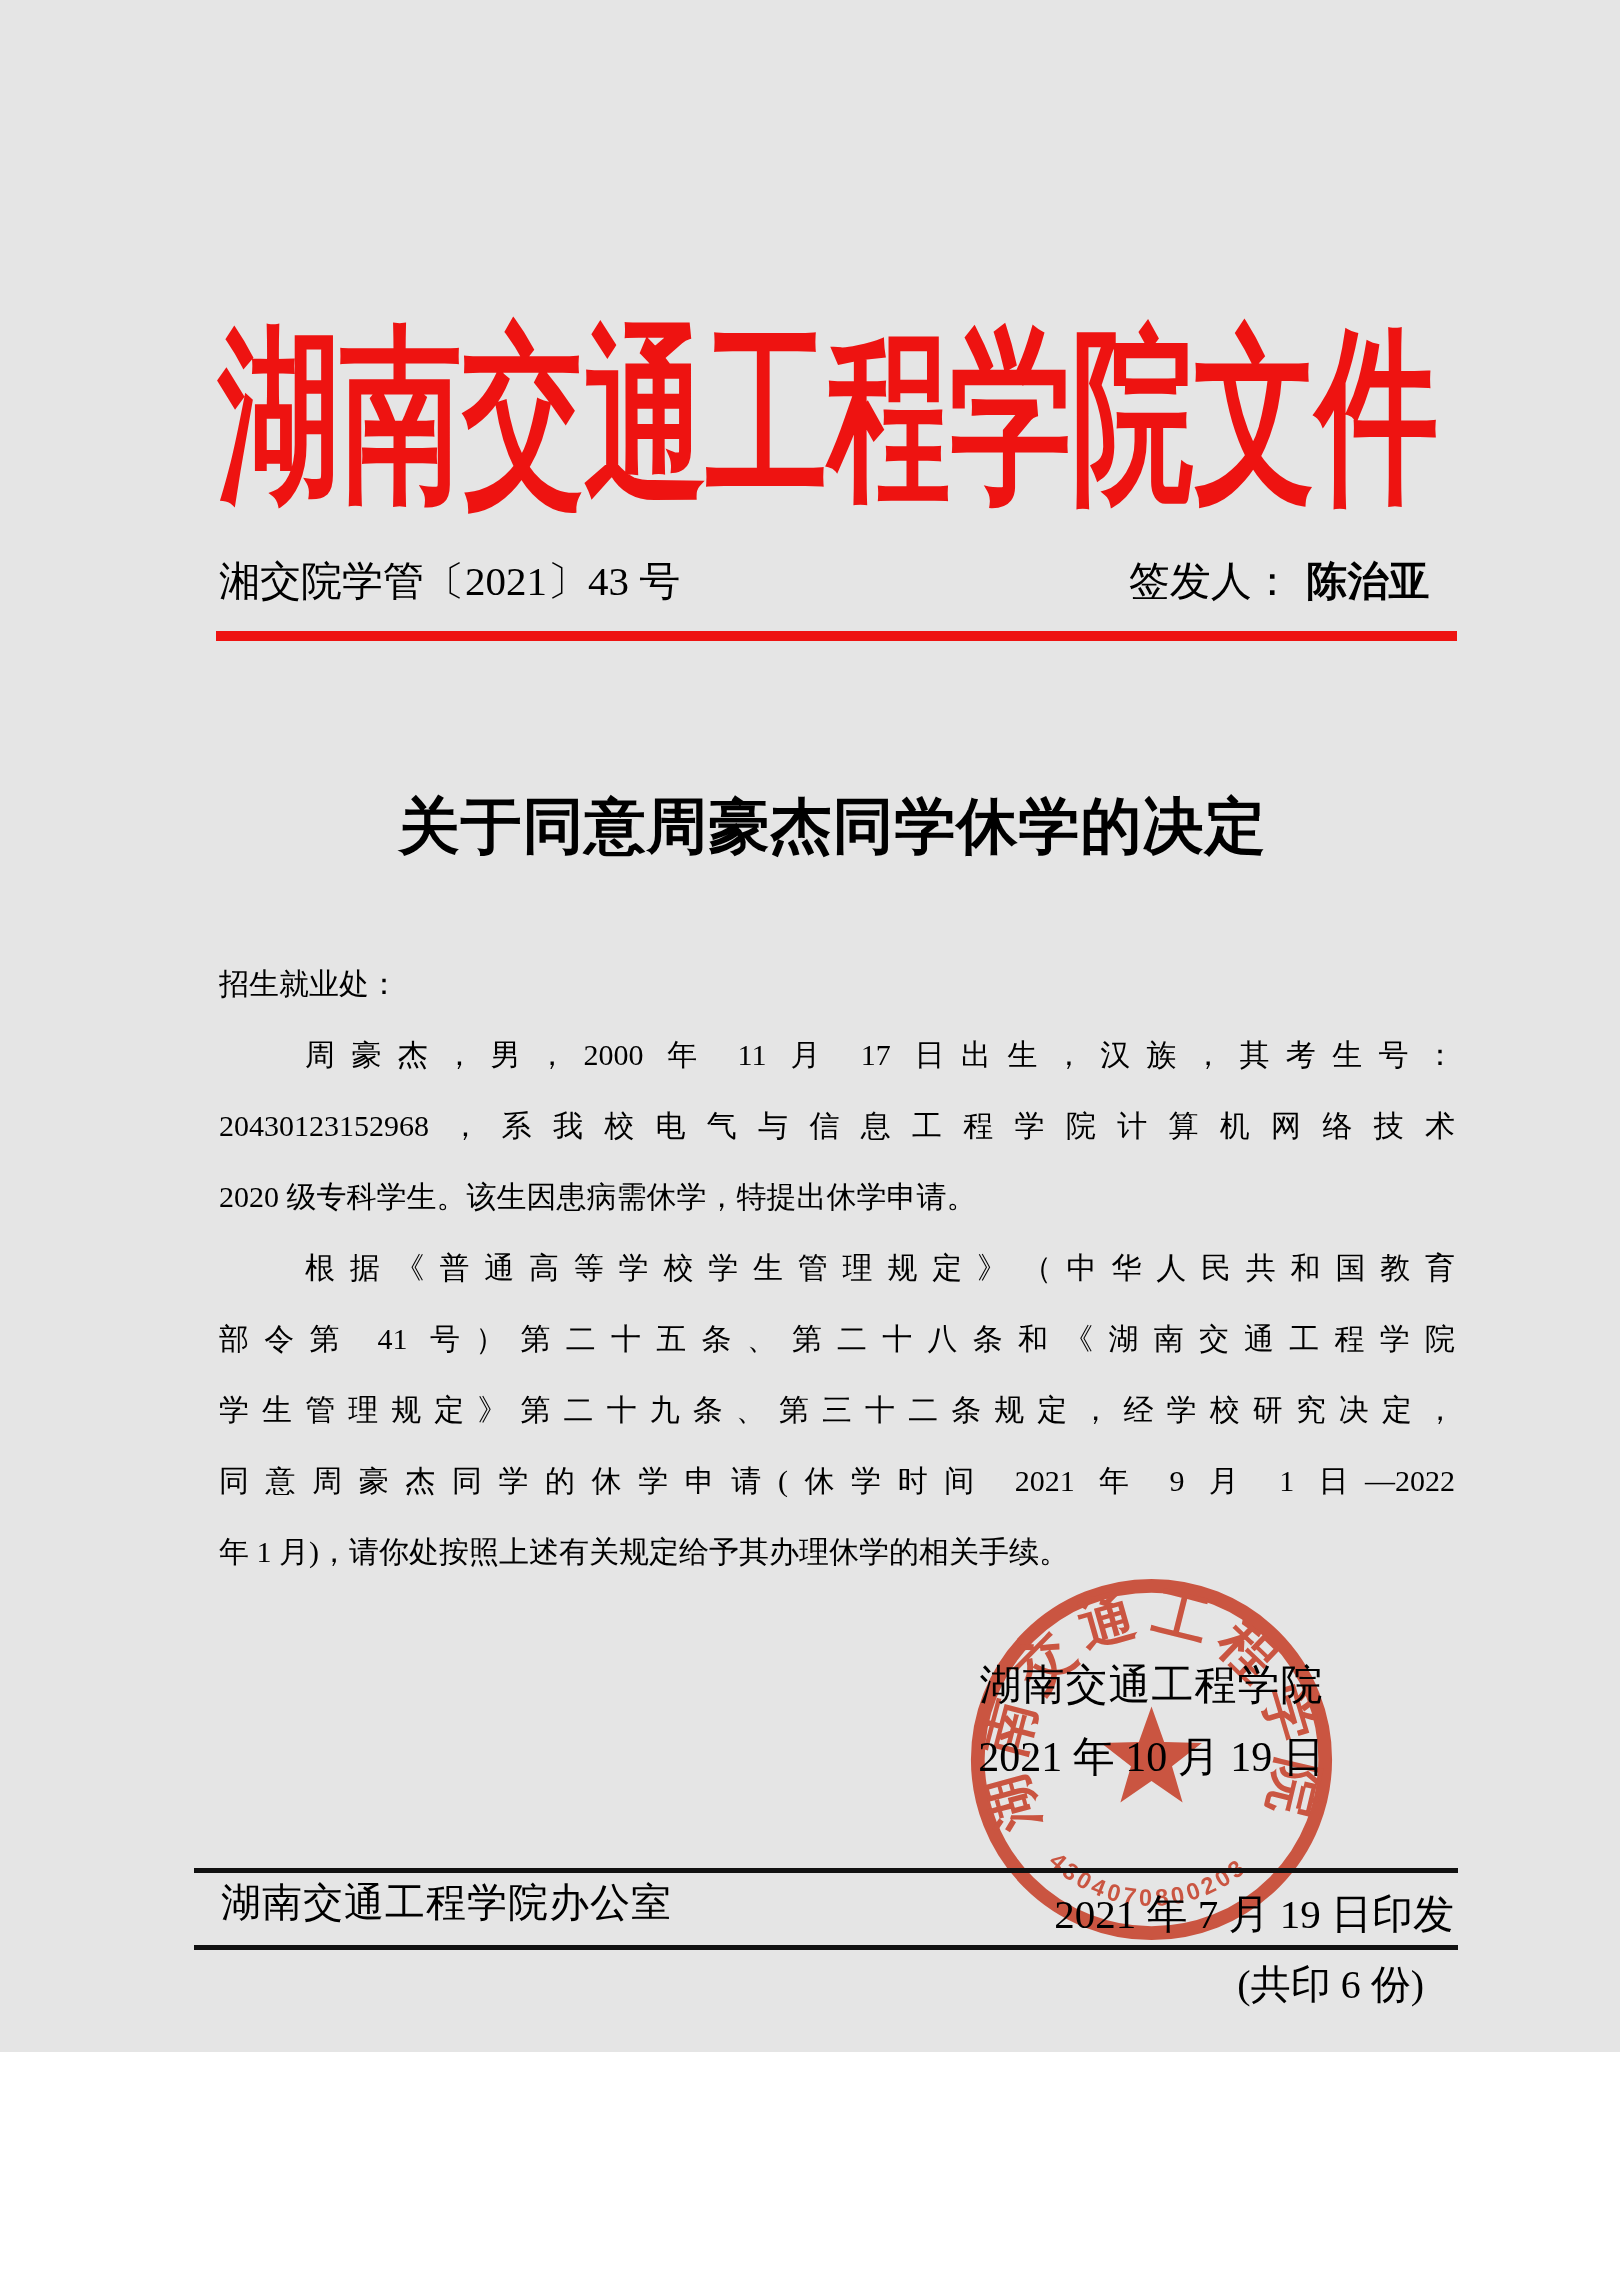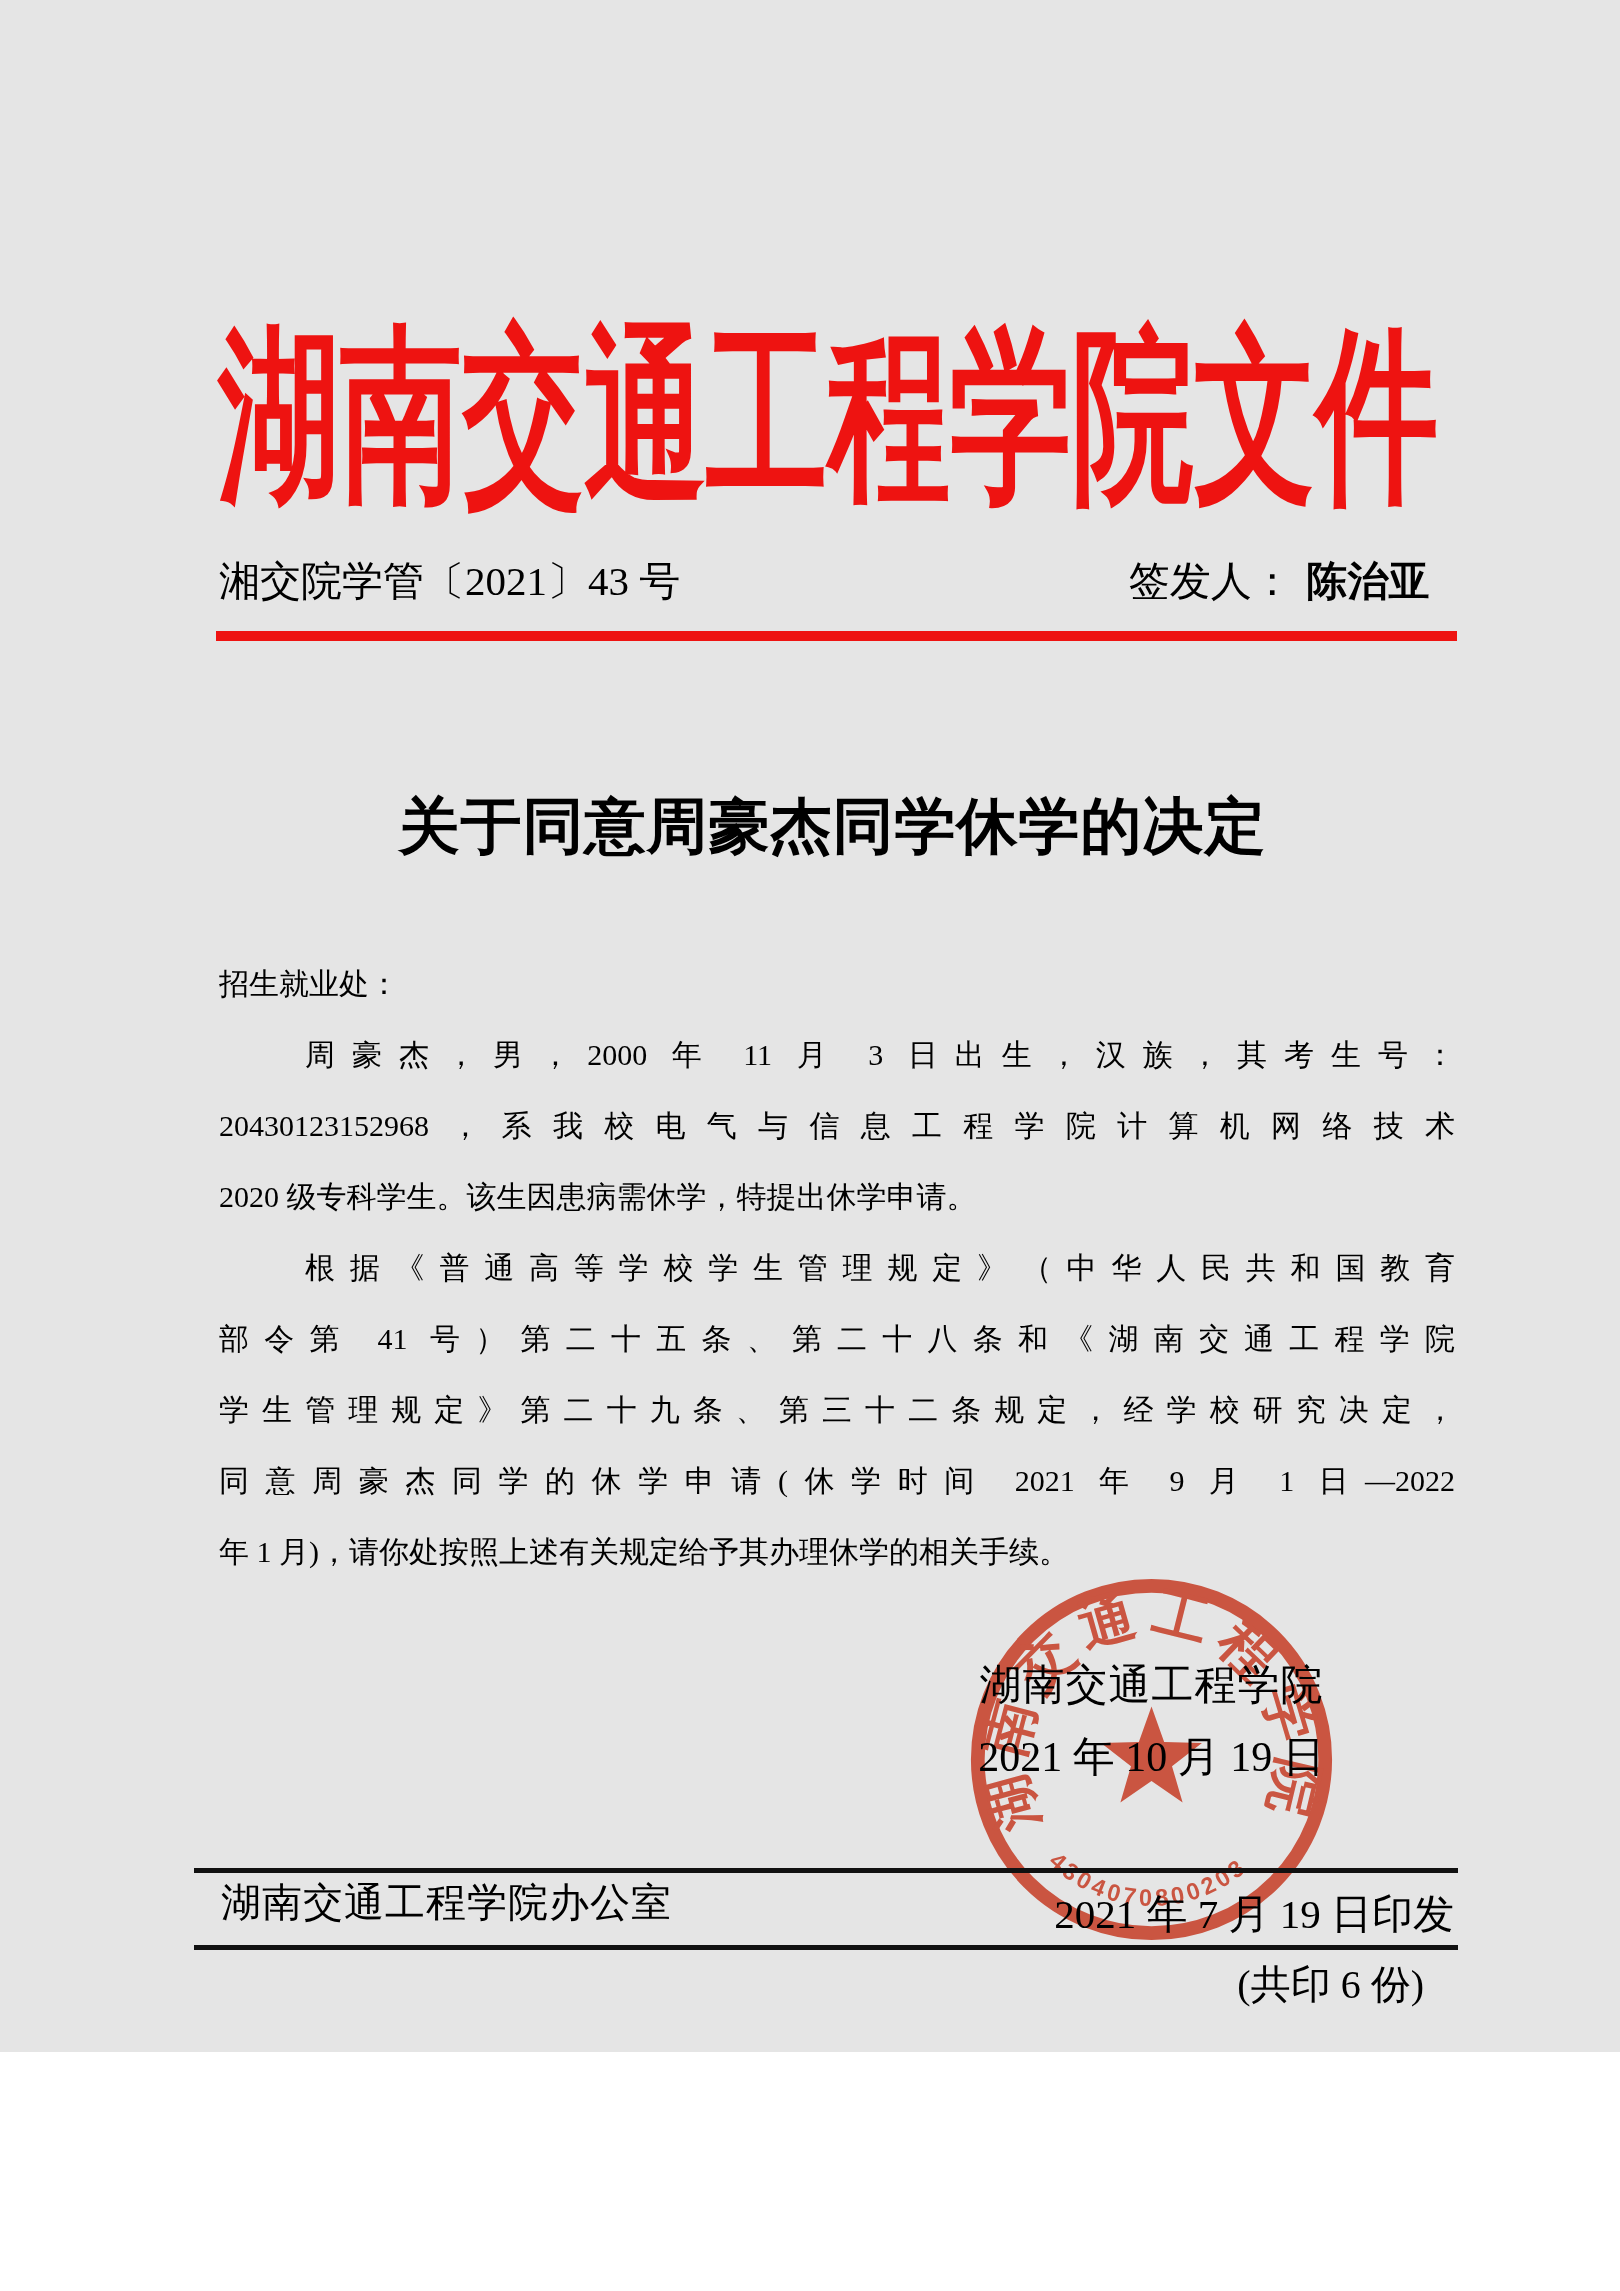--- a/index.html
+++ b/index.html
@@ -85,21 +85,21 @@
     <span class="docnum-left">湘交院学管〔2021〕43 号</span>
     <span class="docnum-right"><span>签发人：</span><span class="signer-name">陈治亚</span></span>
   </div>
 
   <div class="red-rule"></div>
 
   <div class="doc-title">关于同意周豪杰同学休学的决定</div>
 
   <div class="body-block">
     <div class="bodyline">招生就业处：</div>
-    <div class="bodyline indent fill">周豪杰，男，2000 年 11 月 3 日出生，汉族，其考生号：</div>
+    <div class="bodyline indent fill">周豪杰，男，2000 年 11 月 17 日出生，汉族，其考生号：</div>
     <div class="bodyline fill">20430123152968，系我校电气与信息工程学院计算机网络技术</div>
     <div class="bodyline">2020 级专科学生。该生因患病需休学，特提出休学申请。</div>
     <div class="bodyline indent fill">根据《普通高等学校学生管理规定》（中华人民共和国教育</div>
     <div class="bodyline fill">部令第 41 号）第二十五条、第二十八条和《湖南交通工程学院</div>
     <div class="bodyline fill">学生管理规定》第二十九条、第三十二条规定，经学校研究决定，</div>
     <div class="bodyline fill">同意周豪杰同学的休学申请(休学时间 2021 年 9 月 1 日—2022</div>
     <div class="bodyline">年 1 月)，请你处按照上述有关规定给予其办理休学的相关手续。</div>
   </div>
 
   <div class="sig-org">湖南交通工程学院</div>

